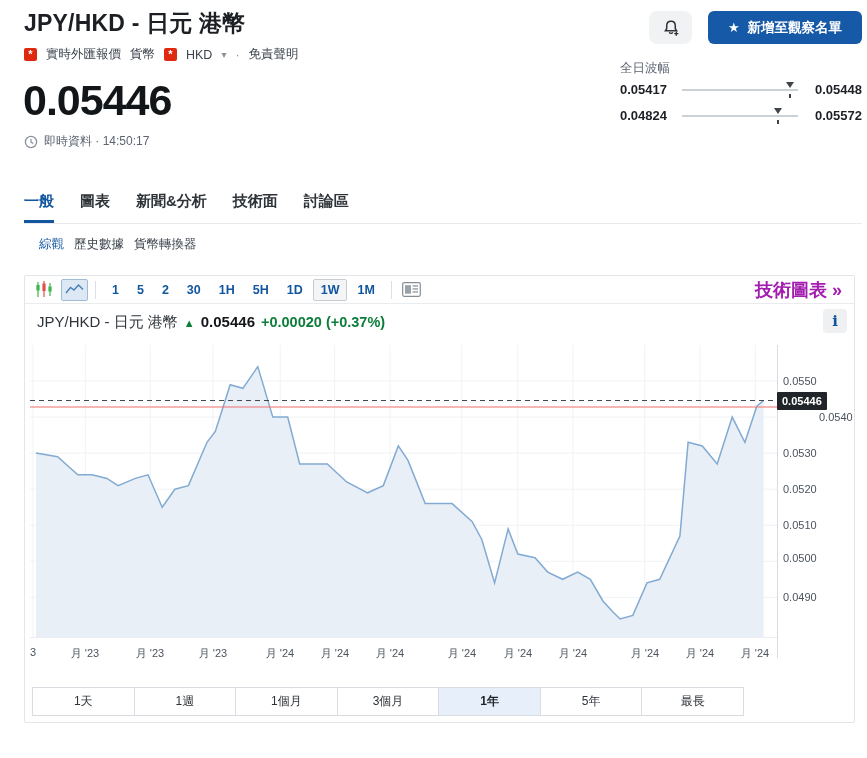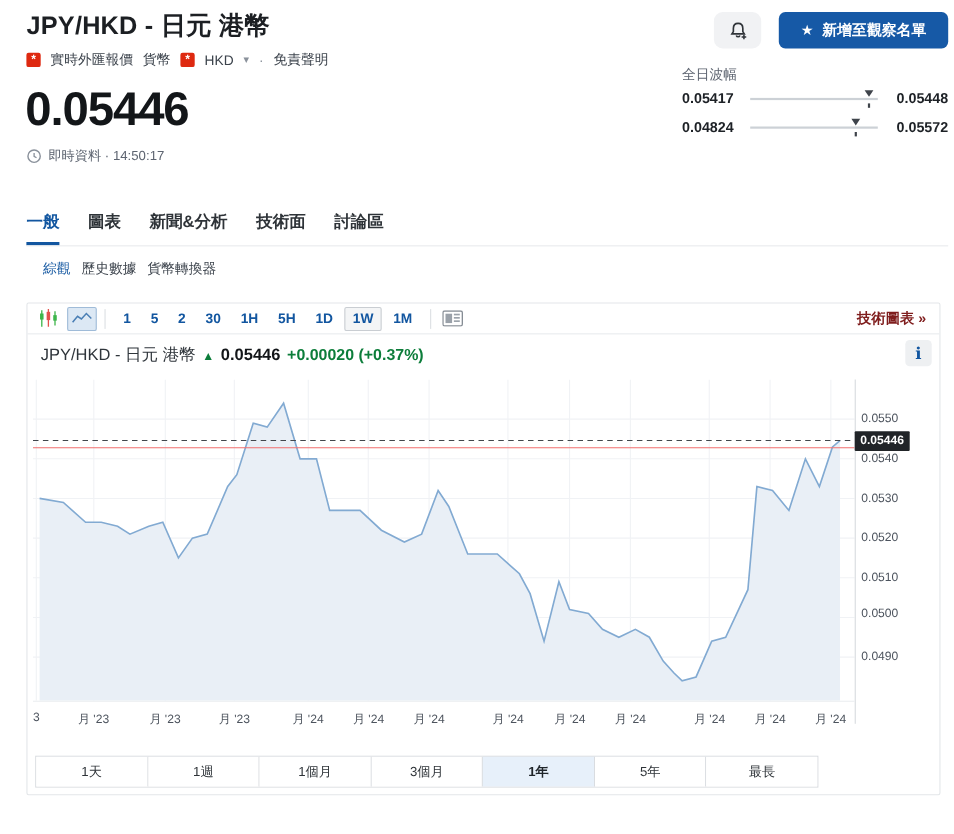--- a/index.html
+++ b/index.html
@@ -53,21 +53,21 @@
   .subtab.active { color:#1256a0; }
 
   
   .card { left:24px; top:275px; width:831px; height:448px; border:1px solid #e3e6e9; border-radius:2px; background:#fff; }
   .toolbar { position:relative; height:28px; border-bottom:1px solid #e9ebee; display:flex; align-items:center; padding-left:6px; }
   .tool-btn { width:26px; height:24px; display:flex; align-items:center; justify-content:center; cursor:pointer; }
   .tool-btn.boxed { background:#dce8f4; border:1px solid #9fbbd8; border-radius:2px; width:27px; height:22px; margin-left:4px; }
   .tb-sep { width:1px; height:18px; background:#dcdfe3; margin:0 7px; }
   .iv { font-size:12.5px; font-weight:bold; color:#1256a0; padding:3px 7px; margin:0 1px; border:1px solid transparent; border-radius:2px; cursor:pointer; }
   .iv.active { background:#f4f5f6; border-color:#c9cdd2; }
-  .tech-link { margin-left:auto; padding-right:12px; font-size:13px; font-weight:bold; color:#7f1d1d; cursor:pointer; }
+  .tech-link { margin-left:auto; padding-right:12px; font-size:18px; font-weight:bold; color:#a21caf; cursor:pointer; }
 
   .chart-head { position:absolute; left:12px; top:37px; display:flex; align-items:baseline; gap:6px; }
   .ch-name { font-size:15px; color:#2f353b; }
   .ch-arr { font-size:11px; color:#0c7d3a; }
   .ch-price { font-size:15px; font-weight:bold; color:#131619; }
   .ch-change { font-size:14.5px; font-weight:bold; color:#0c7d3a; }
   .info-btn { position:absolute; right:7px; top:33px; width:24px; height:24px; background:#eef0f2; border-radius:4px;
               display:flex; align-items:center; justify-content:center; cursor:pointer;
               font-family:"DejaVu Serif","Liberation Serif",serif; font-weight:bold; font-size:15px; color:#1256a0; }
 
@@ -238,21 +238,21 @@
           <path d="M6.0,108.1L27.6,111.8L47.8,129.8L62.0,129.8L76.9,133.4L88.1,140.6L105.3,133.4L118.0,129.8L132.2,162.2L144.9,144.2L158.4,140.6L177.0,97.3L185.3,86.5L200.2,39.7L212.9,43.3L227.8,21.6L242.8,72.1L257.7,72.1L269.7,119.0L297.3,119.0L316.7,137.0L337.6,147.8L353.3,140.6L368.3,100.9L378.0,115.4L395.2,158.6L422.1,158.6L442.2,176.6L451.9,194.7L464.6,237.9L478.1,183.9L487.8,209.1L505.0,212.7L517.7,227.1L532.6,234.3L547.6,227.1L560.3,234.3L572.9,256.0L582.7,266.8L590.1,274.0L602.8,270.4L617.0,237.9L629.7,234.3L649.9,191.1L658.1,97.3L672.3,100.9L687.2,119.0L702.2,72.1L714.9,97.3L726.8,61.3L733.6,55.5L733.6,292L6.0,292Z" fill="#e9eff6"></path>
           <polyline points="6.0,108.1 27.6,111.8 47.8,129.8 62.0,129.8 76.9,133.4 88.1,140.6 105.3,133.4 118.0,129.8 132.2,162.2 144.9,144.2 158.4,140.6 177.0,97.3 185.3,86.5 200.2,39.7 212.9,43.3 227.8,21.6 242.8,72.1 257.7,72.1 269.7,119.0 297.3,119.0 316.7,137.0 337.6,147.8 353.3,140.6 368.3,100.9 378.0,115.4 395.2,158.6 422.1,158.6 442.2,176.6 451.9,194.7 464.6,237.9 478.1,183.9 487.8,209.1 505.0,212.7 517.7,227.1 532.6,234.3 547.6,227.1 560.3,234.3 572.9,256.0 582.7,266.8 590.1,274.0 602.8,270.4 617.0,237.9 629.7,234.3 649.9,191.1 658.1,97.3 672.3,100.9 687.2,119.0 702.2,72.1 714.9,97.3 726.8,61.3 733.6,55.5" fill="none" stroke="#82aad2" stroke-width="1.5"></polyline>
           <line x1="0" y1="62.00493827160489" x2="747" y2="62.00493827160489" stroke="#f06e6e" stroke-width="1"></line>
           <line x1="0" y1="55.51604938271602" x2="747" y2="55.51604938271602" stroke="#41464c" stroke-width="1" stroke-dasharray="5,4"></line>
         </svg>
     </div>
     <div class="axis-v"></div>
     <div class="plot-base"></div>
     <div id="ylabels">
         <div class="ylab" style="top: 99px;">0.0550</div>
-        <div class="ylab" style="top: 135px;">0.0540</div>
+        <div class="ylab" style="top: 135px; margin-left: 36px;">0.0540</div>
         <div class="ylab" style="top: 171px;">0.0530</div>
         <div class="ylab" style="top: 207px;">0.0520</div>
         <div class="ylab" style="top: 243px;">0.0510</div>
         <div class="ylab" style="top: 276px;">0.0500</div>
         <div class="ylab" style="top: 315px;">0.0490</div>
       </div>
     <div id="xlabels">
         <div class="xlab" style="left: 8px;">3</div>
         <div class="xlab" style="left: 60px;">月 '23</div>
         <div class="xlab" style="left: 125px;">月 '23</div>

